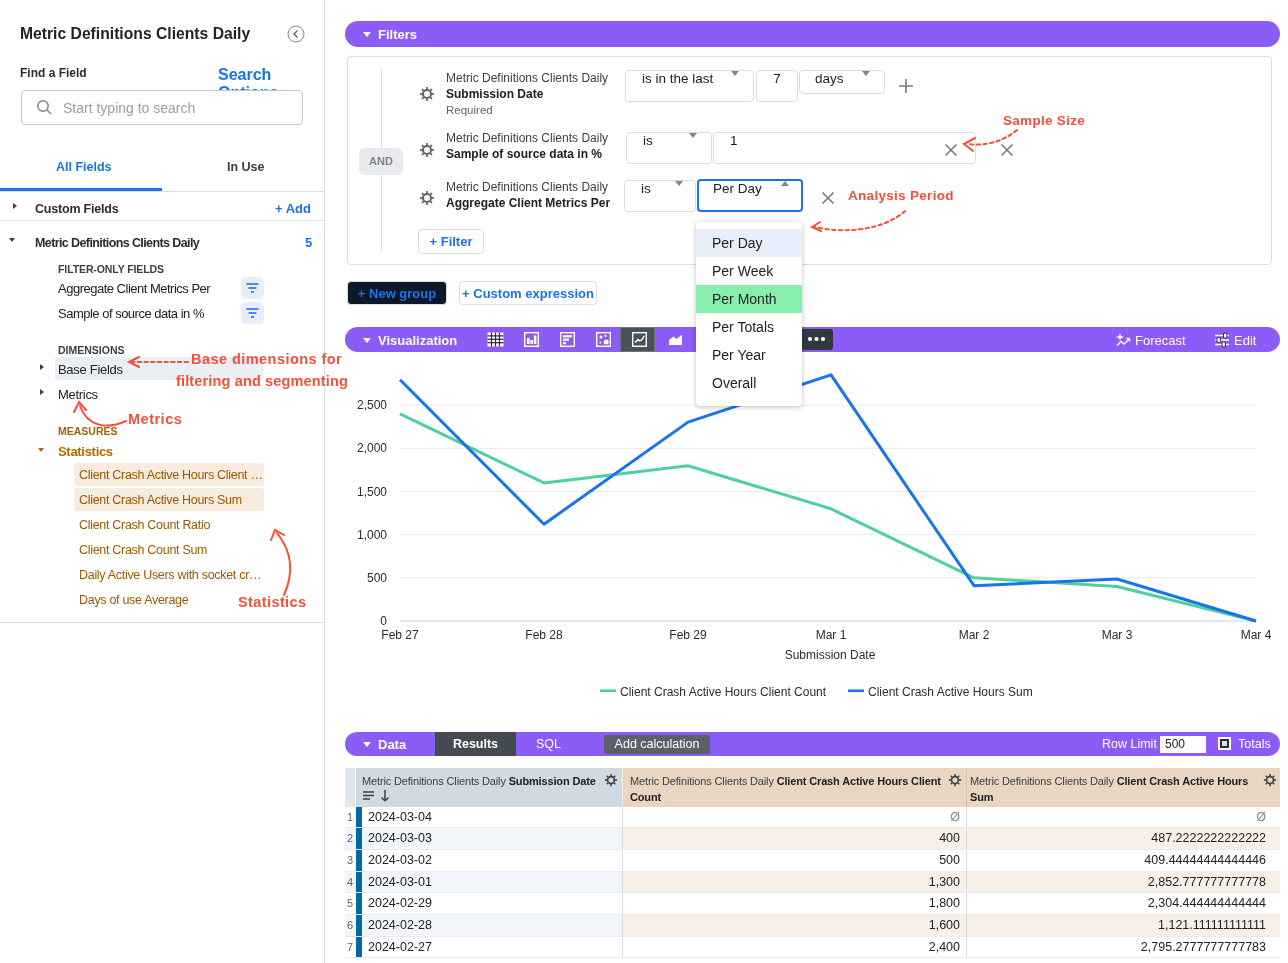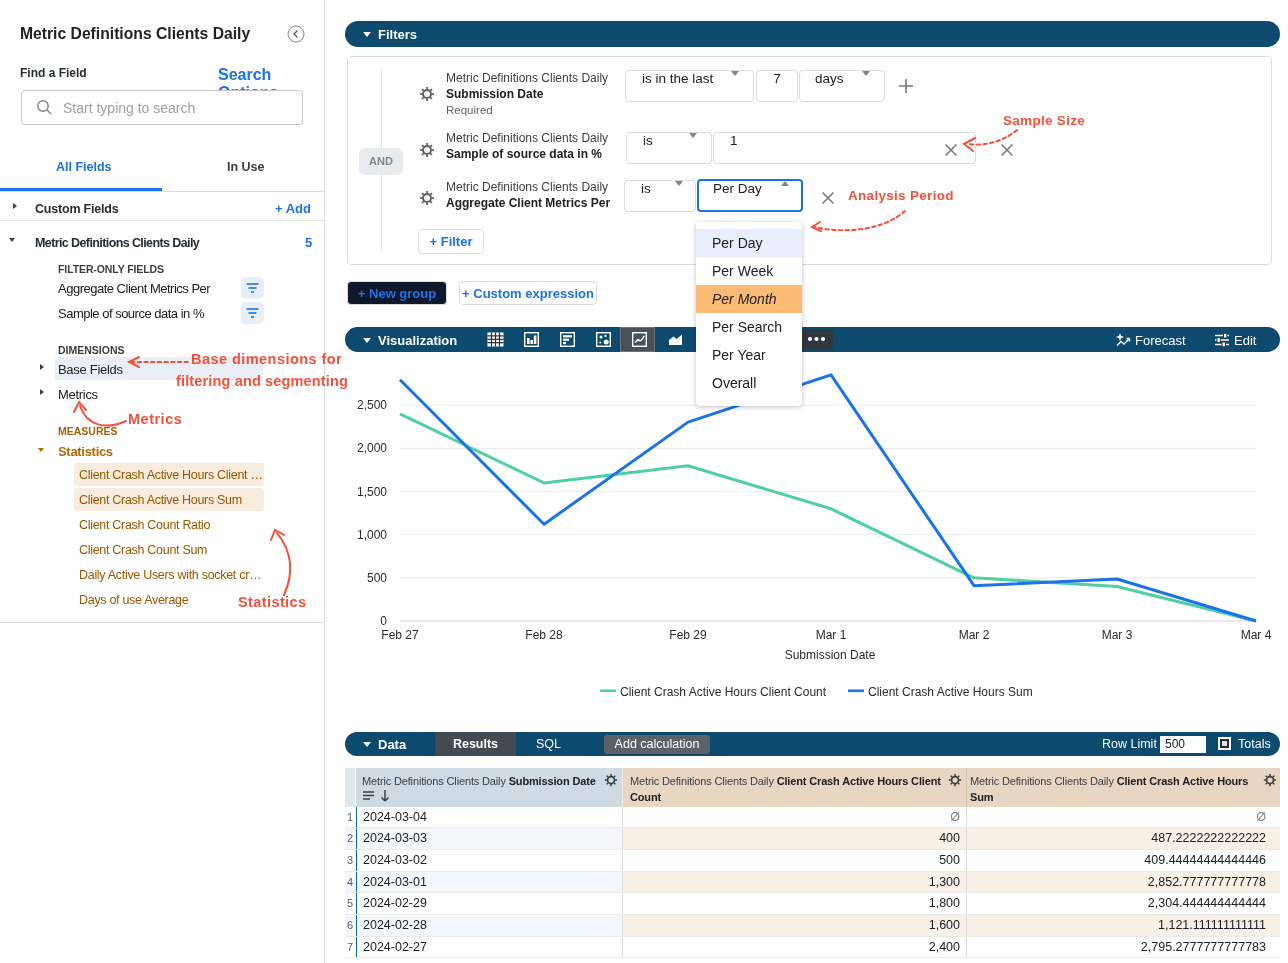--- a/index.html
+++ b/index.html
@@ -1,33 +1,33 @@
 <!DOCTYPE html>
 <html><head>
 <meta charset="utf-8">
 <style>
   * { margin:0; padding:0; box-sizing:border-box; }
   html,body { width:1288px; height:963px; background:#fff; font-family:"Liberation Sans", sans-serif; overflow:hidden; }
   .abs { position:absolute; }
   #page { position:relative; width:1288px; height:963px; }
-  .darkbar { background:#0c4a6e; border-radius:13px; color:#fff; }
+  .darkbar { background:#8b5cf6; border-radius:13px; color:#fff; }
   .tri-r { width:0;height:0;border-top:3.5px solid transparent;border-bottom:3.5px solid transparent;border-left:4.5px solid #3c4043; }
   .tri-d { width:0;height:0;border-left:3.5px solid transparent;border-right:3.5px solid transparent;border-top:4.5px solid #3c4043; }
   .tri-d-w { width:0;height:0;border-left:4.5px solid transparent;border-right:4.5px solid transparent;border-top:5px solid #fff; }
   .blue { color:#1a73e8; }
   .sel { border:1px solid #dadce0; border-radius:4px; background:#fff; color:#202124; font-size:13.5px; display:flex; align-items:flex-start; }
   .sel .car { margin-left:auto; width:0;height:0;border-left:4.5px solid transparent;border-right:4.5px solid transparent;border-top:5.5px solid #80868b; }
   .flabel { font-size:12px; color:#3c4043; line-height:15.5px; }
   .flabel b { color:#202124; }
   .red { color:#f4503a; font-weight:bold; letter-spacing:1px; }
   .hdrtxt { font-size:11px; color:#3c4043; line-height:16.5px; white-space:nowrap; letter-spacing:-0.15px; }
   .hdrtxt b { color:#202124; }
   .trow { position:absolute; left:0; width:935px; height:21.7px; display:flex; border-bottom:1px solid #ebebeb; box-sizing:border-box; font-size:12.5px; color:#202124; line-height:20.7px; }
   .c0 { width:11px; padding-right:3px; text-align:right; font-size:11px; color:#5f6368; flex:none; box-sizing:border-box; }
-  .c1 { width:266px; padding-left:6px; border-left:1px solid #0369a1; flex:none; box-sizing:border-box; }
+  .c1 { width:266px; padding-left:6px; border-left:6px solid #0369a1; flex:none; box-sizing:border-box; }
   .c2 { width:344px; text-align:right; padding-right:6px; border-left:1px solid #dadce0; flex:none; box-sizing:border-box; }
   .c3 { width:314px; text-align:right; padding-right:14px; border-left:1px solid #dcdcdc; flex:none; box-sizing:border-box; }
   .even .c0, .even .c1 { background:#f2f6fa; }
   .even .c2, .even .c3 { background:#f8efe6; }
   .nul { color:#80868b; }
   .mitem { height:28px; line-height:28px; padding-left:16px; font-size:14px; color:#202124; }
 </style>
 </head>
 <body>
 <div id="page">
@@ -128,21 +128,21 @@
     <div class="abs" style="left:33px;top:12px;width:1px;height:182px;background:#dadce0;"></div>
     <div class="abs" style="left:11px;top:91px;width:44px;height:27px;background:#e8eaed;border-radius:6px;color:#80868b;font-size:11px;font-weight:bold;text-align:center;line-height:27px;">AND</div>
 
     <svg class="abs" style="left:71px;top:29px;color:#5f6368;" width="16" height="16" viewBox="0 0 24 24">
         <use href="#gear"></use>
       </svg>
     <div class="abs flabel" style="left:98px;top:14px;">Metric Definitions Clients Daily<br><b>Submission Date</b></div>
     <div class="abs" style="left:98px;top:47px;font-size:11.5px;color:#5f6368;">Required</div>
     <div class="abs sel" style="left:277px;top:13px;width:129px;height:32px;padding:0 14px 0 16px;">is in the last<span class="car"></span></div>
     <div class="abs sel" style="left:408px;top:13px;width:42px;height:32px;justify-content:center;">7</div>
-    <div class="abs sel" style="left:451px;top:13px;width:86px;height:32px;padding:0 14px 0 15px;">days<span class="car"></span></div>
+    <div class="abs sel" style="left:451px;top:13px;width:86px;height:24px;padding:0 14px 0 15px;">days<span class="car"></span></div>
     <svg class="abs" style="left:551px;top:22px;" width="14" height="14" viewBox="0 0 14 14">
         <path stroke="#757a80" stroke-width="1.6" d="M7 0v14M0 7h14"></path>
       </svg>
 
     <svg class="abs" style="left:71px;top:85px;color:#5f6368;" width="16" height="16" viewBox="0 0 24 24">
         <use href="#gear"></use>
       </svg>
     <div class="abs flabel" style="left:98px;top:74px;">Metric Definitions Clients Daily<br><b>Sample of source data in %</b></div>
     <div class="abs sel" style="left:278px;top:75px;width:86px;height:32px;padding:0 14px 0 16px;">is<span class="car"></span></div>
     <div class="abs sel" style="left:365px;top:75px;width:263px;height:32px;padding:0 0 0 16px;">1</div>
@@ -370,22 +370,22 @@
         <div class="c0">7</div>
         <div class="c1">2024-02-27</div>
         <div class="c2">2,400</div>
         <div class="c3">2,795.2777777777783</div>
       </div>
   </div>
 
   <div class="abs" id="menu" style="left:696px;top:222px;width:106px;height:184px;background:#fff;border-radius:4px;box-shadow:0 1px 5px rgba(0,0,0,.25);z-index:50;padding-top:7px;">
     <div class="mitem" style="background:#e9eefb;">Per Day</div>
     <div class="mitem">Per Week</div>
-    <div class="mitem" style="background:#fdba74;font-style:italic;">Per Month</div>
-    <div class="mitem">Per Search</div>
+    <div class="mitem" style="background:#86efac;">Per Month</div>
+    <div class="mitem">Per Totals</div>
     <div class="mitem">Per Year</div>
     <div class="mitem">Overall</div>
   </div>
 
   <div class="abs" id="annot" style="left:0;top:0;width:1288px;height:963px;pointer-events:none;z-index:60;">
     <div class="abs red" style="left:1003px;top:113px;font-size:13.5px;letter-spacing:0.3px;">Sample Size</div>
     <div class="abs red" style="left:848px;top:188px;font-size:13.5px;letter-spacing:0.3px;">Analysis Period</div>
     <div class="abs red" style="left:191px;top:351px;font-size:14.5px;letter-spacing:0.45px;">Base dimensions for</div>
     <div class="abs red" style="left:176px;top:373px;font-size:14.5px;letter-spacing:0.15px;">filtering and segmenting</div>
     <div class="abs red" style="left:128px;top:411px;font-size:14.5px;letter-spacing:0.5px;">Metrics</div>

